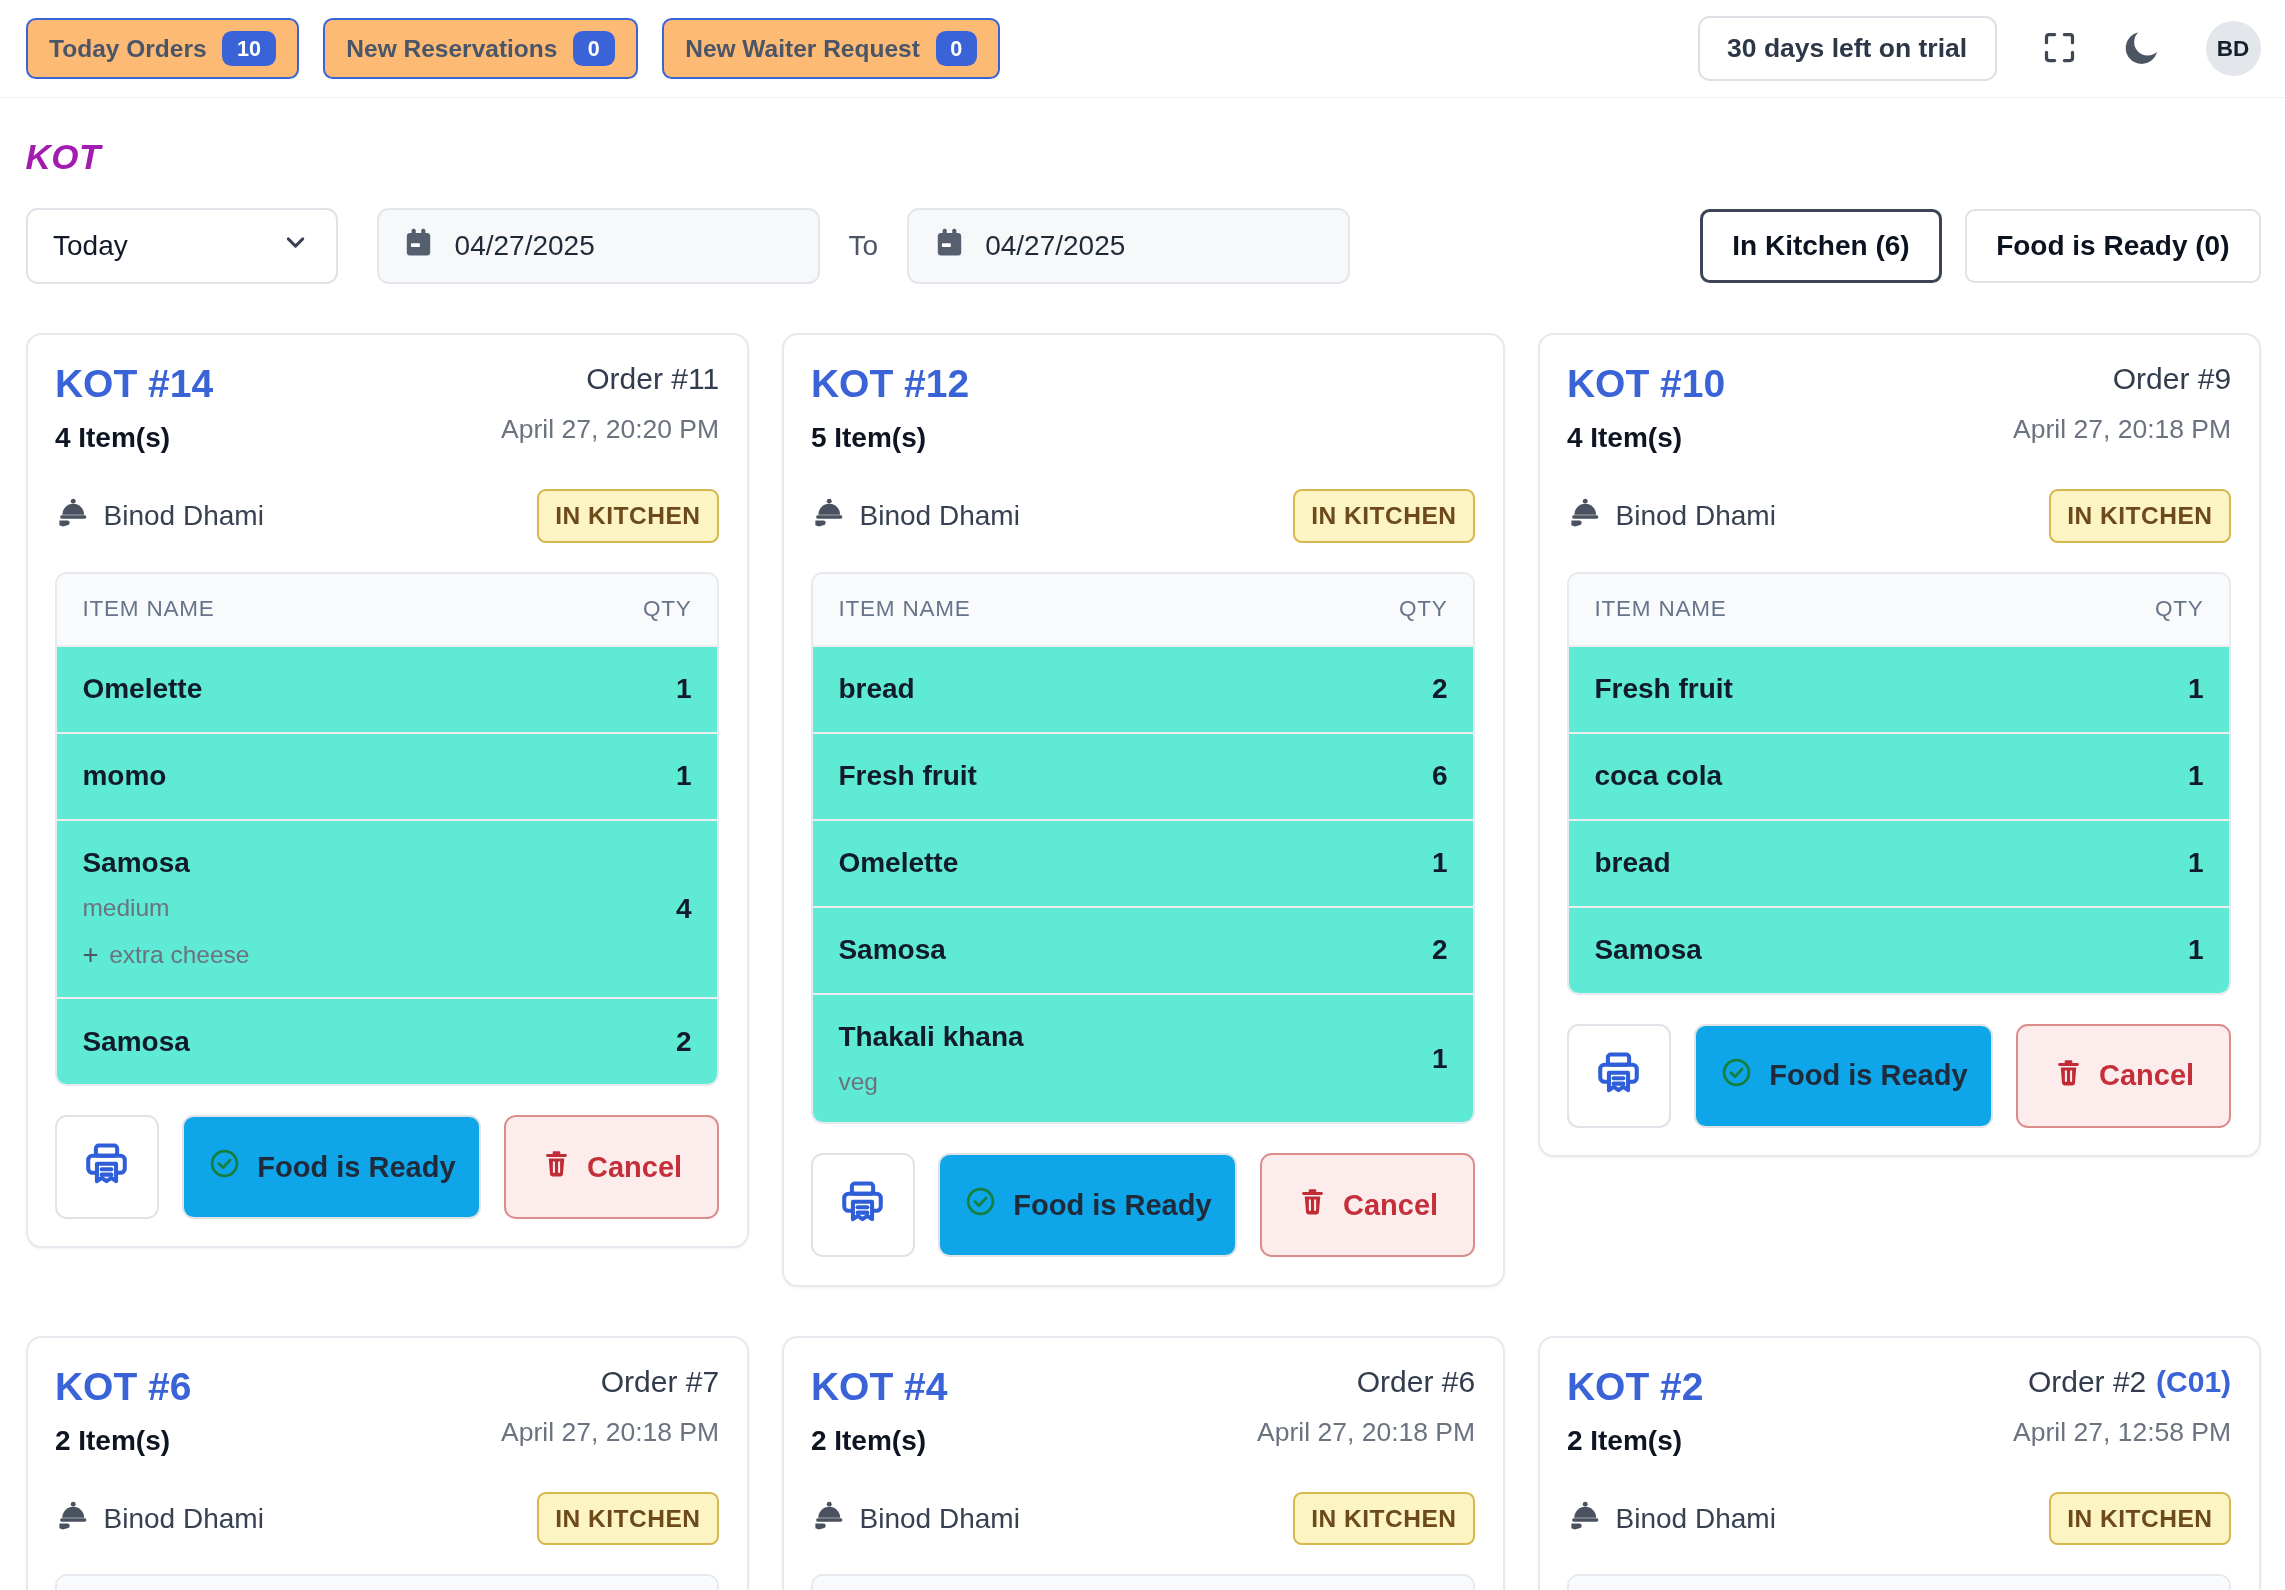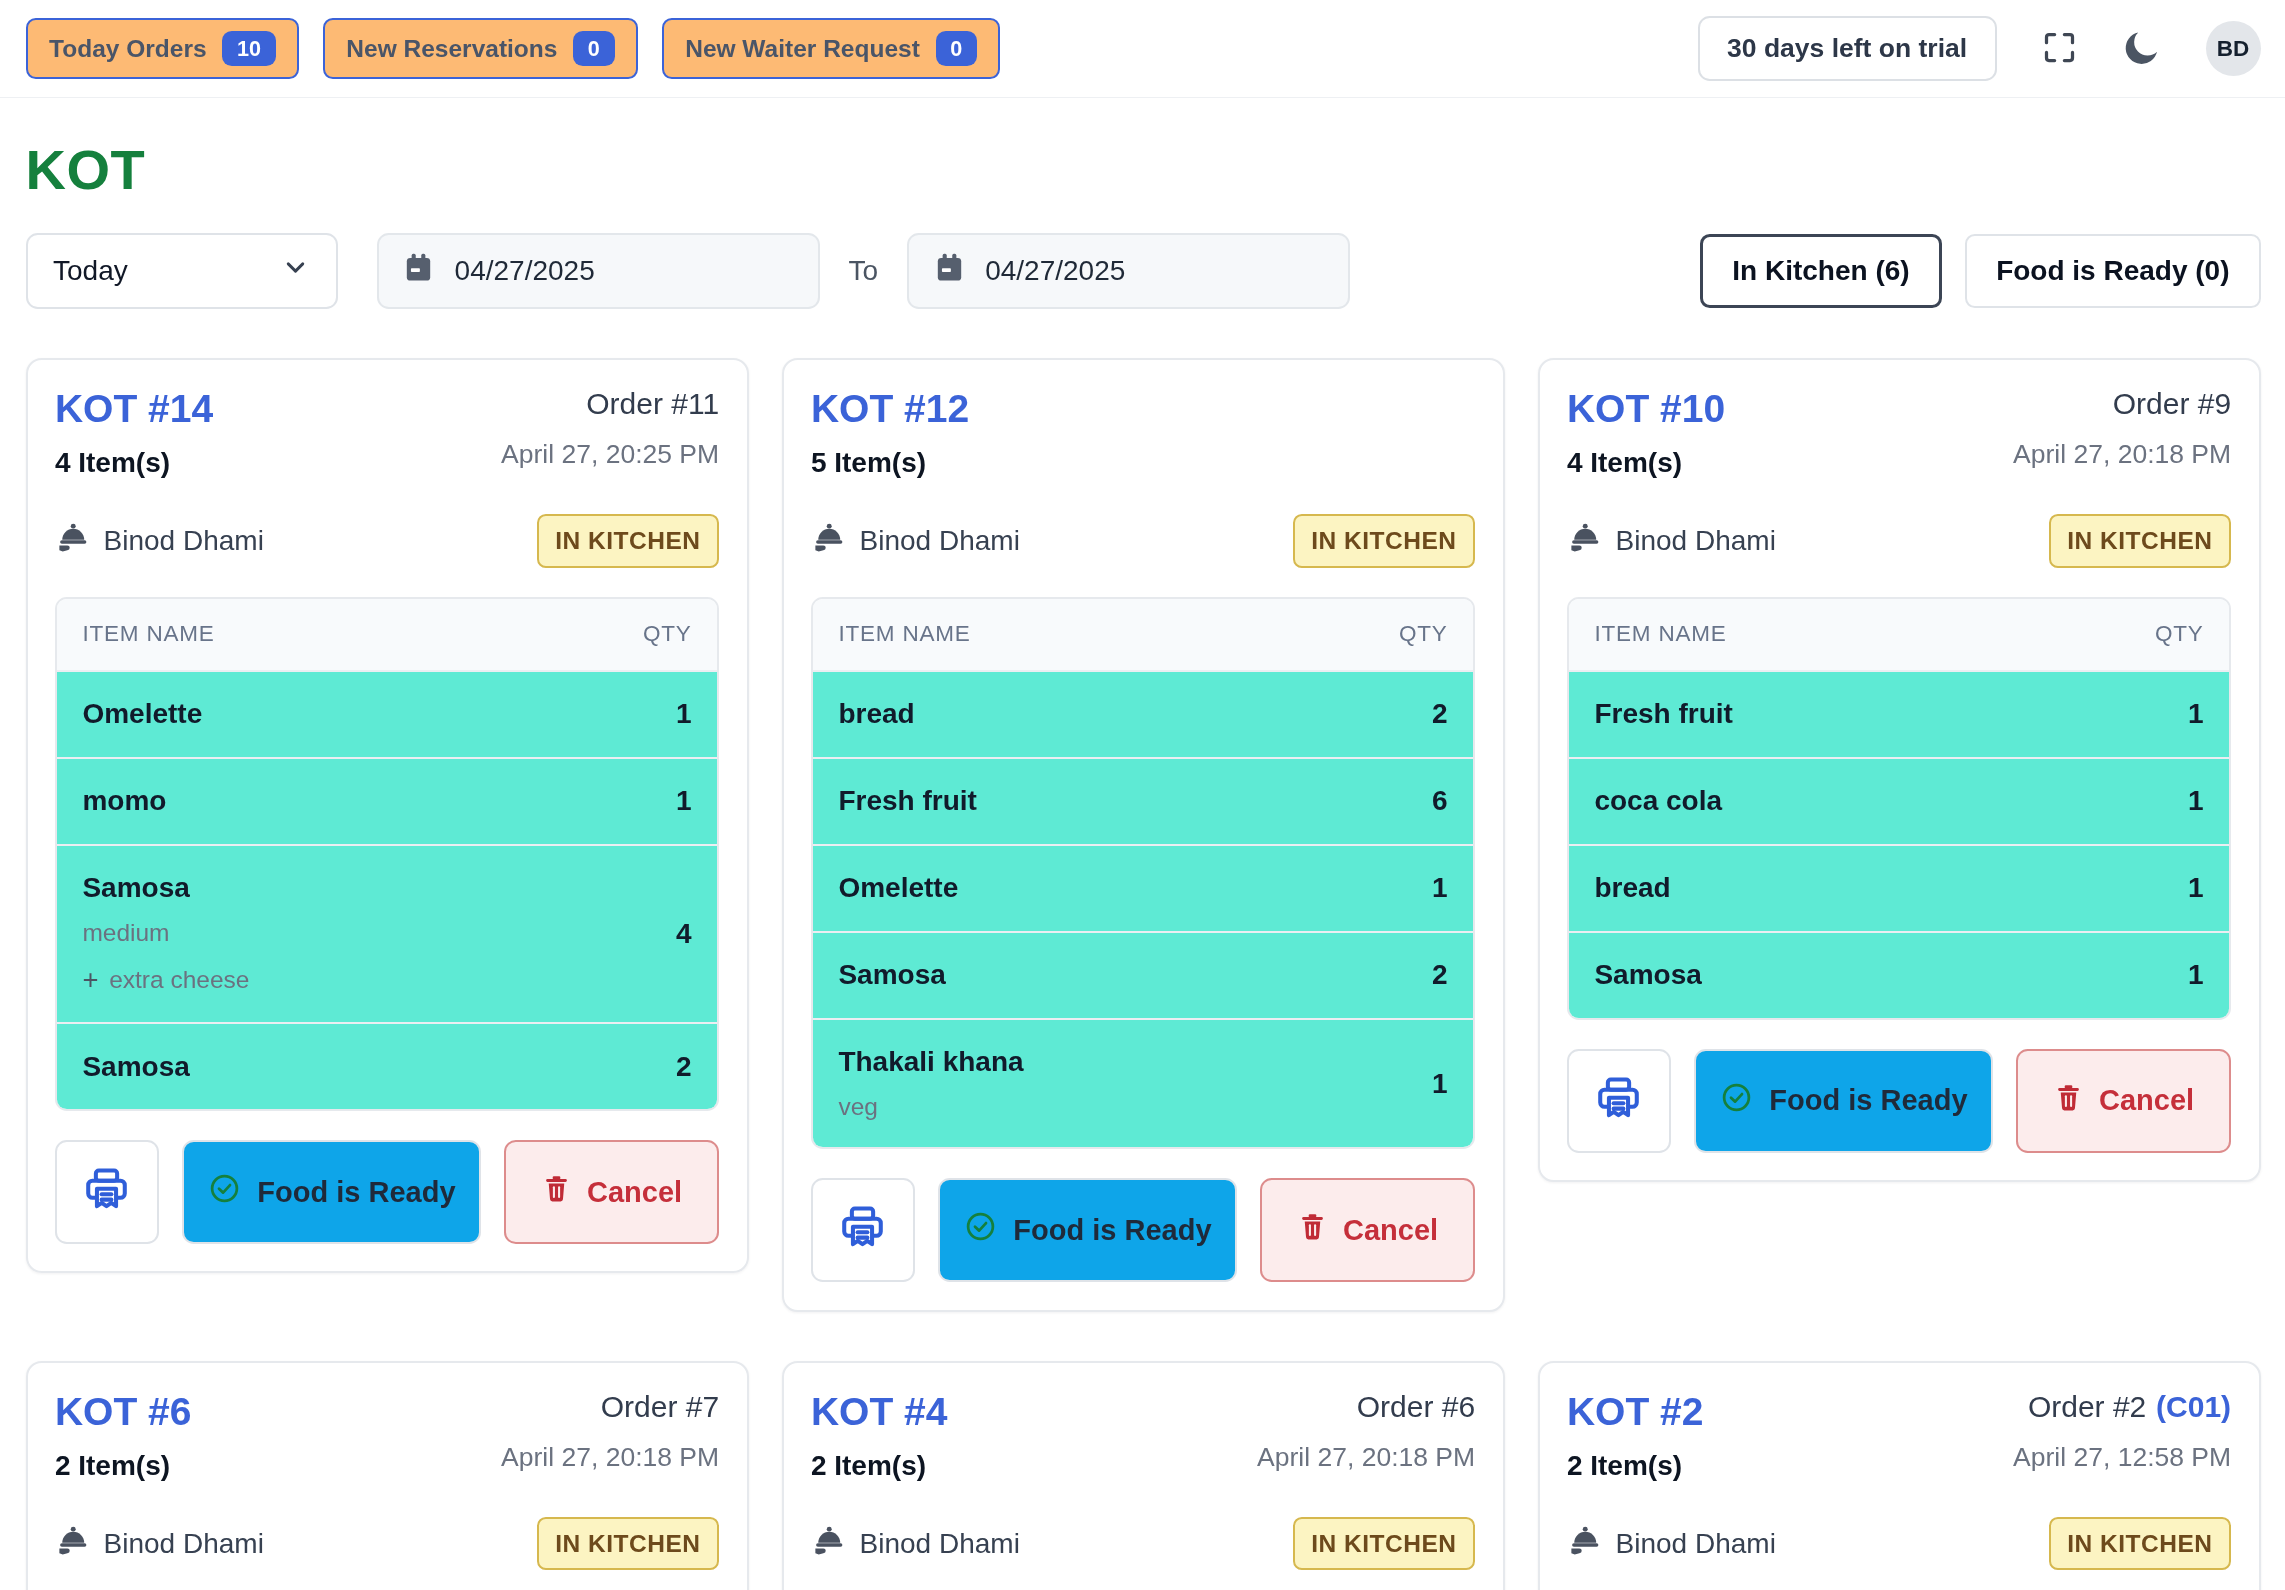--- a/index.html
+++ b/index.html
@@ -16,21 +16,21 @@
     font-size:21.6px; font-weight:700; }
   .topbar-right { margin-left:auto; display:flex; align-items:center; gap:43px; }
   .trial-btn { border:2px solid #dce0e5; border-radius:11.8px; height:65px; padding:0 27.4px;
     font-size:26.5px; font-weight:700; color:#2d3748; background:#fff; display:flex;
     align-items:center; cursor:pointer; }
   .icon-btn { background:none; border:none; display:flex; align-items:center; cursor:pointer; }
   .avatar { width:55px; height:55px; border-radius:50%; background:#e3e6ea; display:flex;
     align-items:center; justify-content:center; font-weight:700; font-size:22.5px; color:#15202e; }
 
   
-  .page-title { font-size:56px; font-weight:800; color:#15803d; margin:39px 0 0 25.5px; letter-spacing:0.5px; }
+  .page-title { font-size:35px; font-weight:800; color:#a21caf; margin:39px 0 0 25.5px; letter-spacing:0.5px;font-style:italic; }
   .filter-row { display:flex; align-items:center; margin-top:31px; padding:0 25.5px; }
   .select-box { width:312px; height:76px; border:2px solid #dfe3e8; border-radius:11.8px;
     display:flex; align-items:center; justify-content:space-between; padding:0 25.5px;
     font-size:28px; color:#111827; background:#fff; cursor:pointer; }
   .date-box { width:443px; height:76px; background:#f6f8fa; border:2px solid #e3e7eb;
     border-radius:11.8px; display:flex; align-items:center; gap:19.6px; padding:0 23.5px;
     font-size:28px; color:#1f2937; cursor:pointer; }
   .date-from { margin-left:39px; }
   .to-label { margin-left:29px; font-size:28px; color:#4b5563; }
   .date-to { margin-left:29px; }
@@ -173,21 +173,21 @@
     <section class="kot-card">
     <div class="card-top">
       <div>
         <div class="kot-link">KOT #14</div>
         <div class="items-count">4 Item(s)</div>
       </div>
       <div>
         <div class="order-no">
           <span>Order #11</span><span class="order-code"></span>
         </div>
-        <div class="order-time">April 27, 20:25 PM</div>
+        <div class="order-time">April 27, 20:20 PM</div>
       </div>
     </div>
 
     <div class="waiter-row">
       <div class="waiter">
         <span>
           <svg width="35" height="35" viewBox="0 0 24 24" fill="#4a5260">
             <circle cx="12.5" cy="4.2" r="1.7"></circle>
             <path d="M5 13.5 a7.5 7.5 0 0 1 15 0 z"></path>
             <rect x="3.5" y="13.8" width="18" height="2.4" rx="1.2"></rect>

